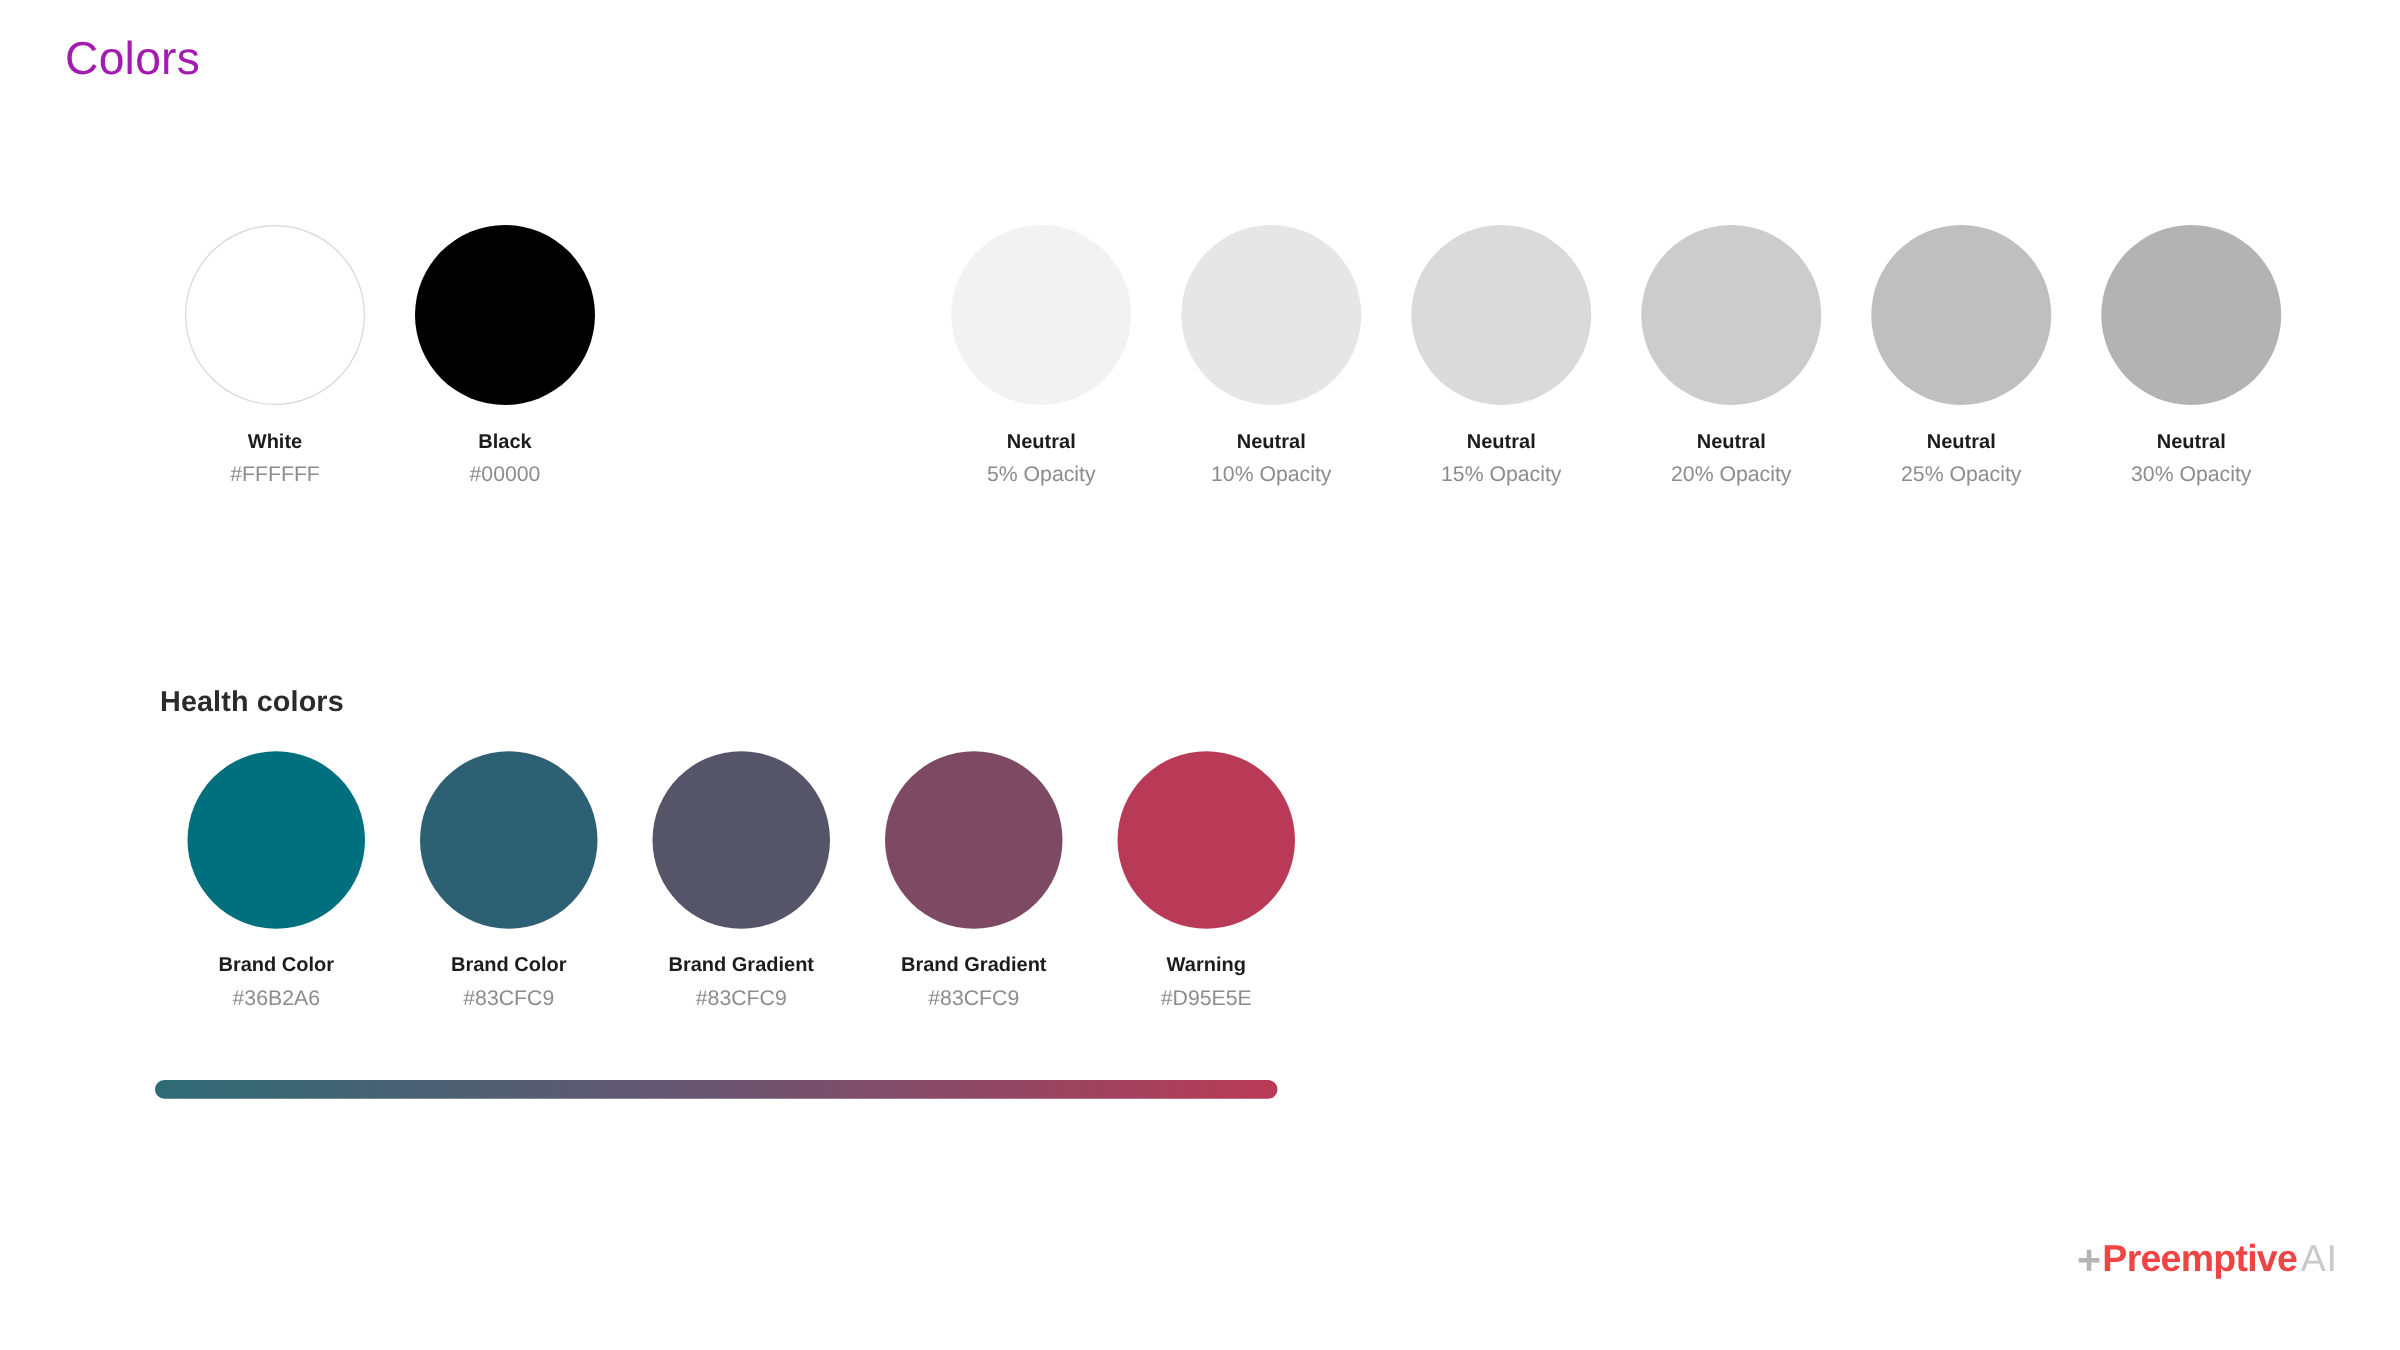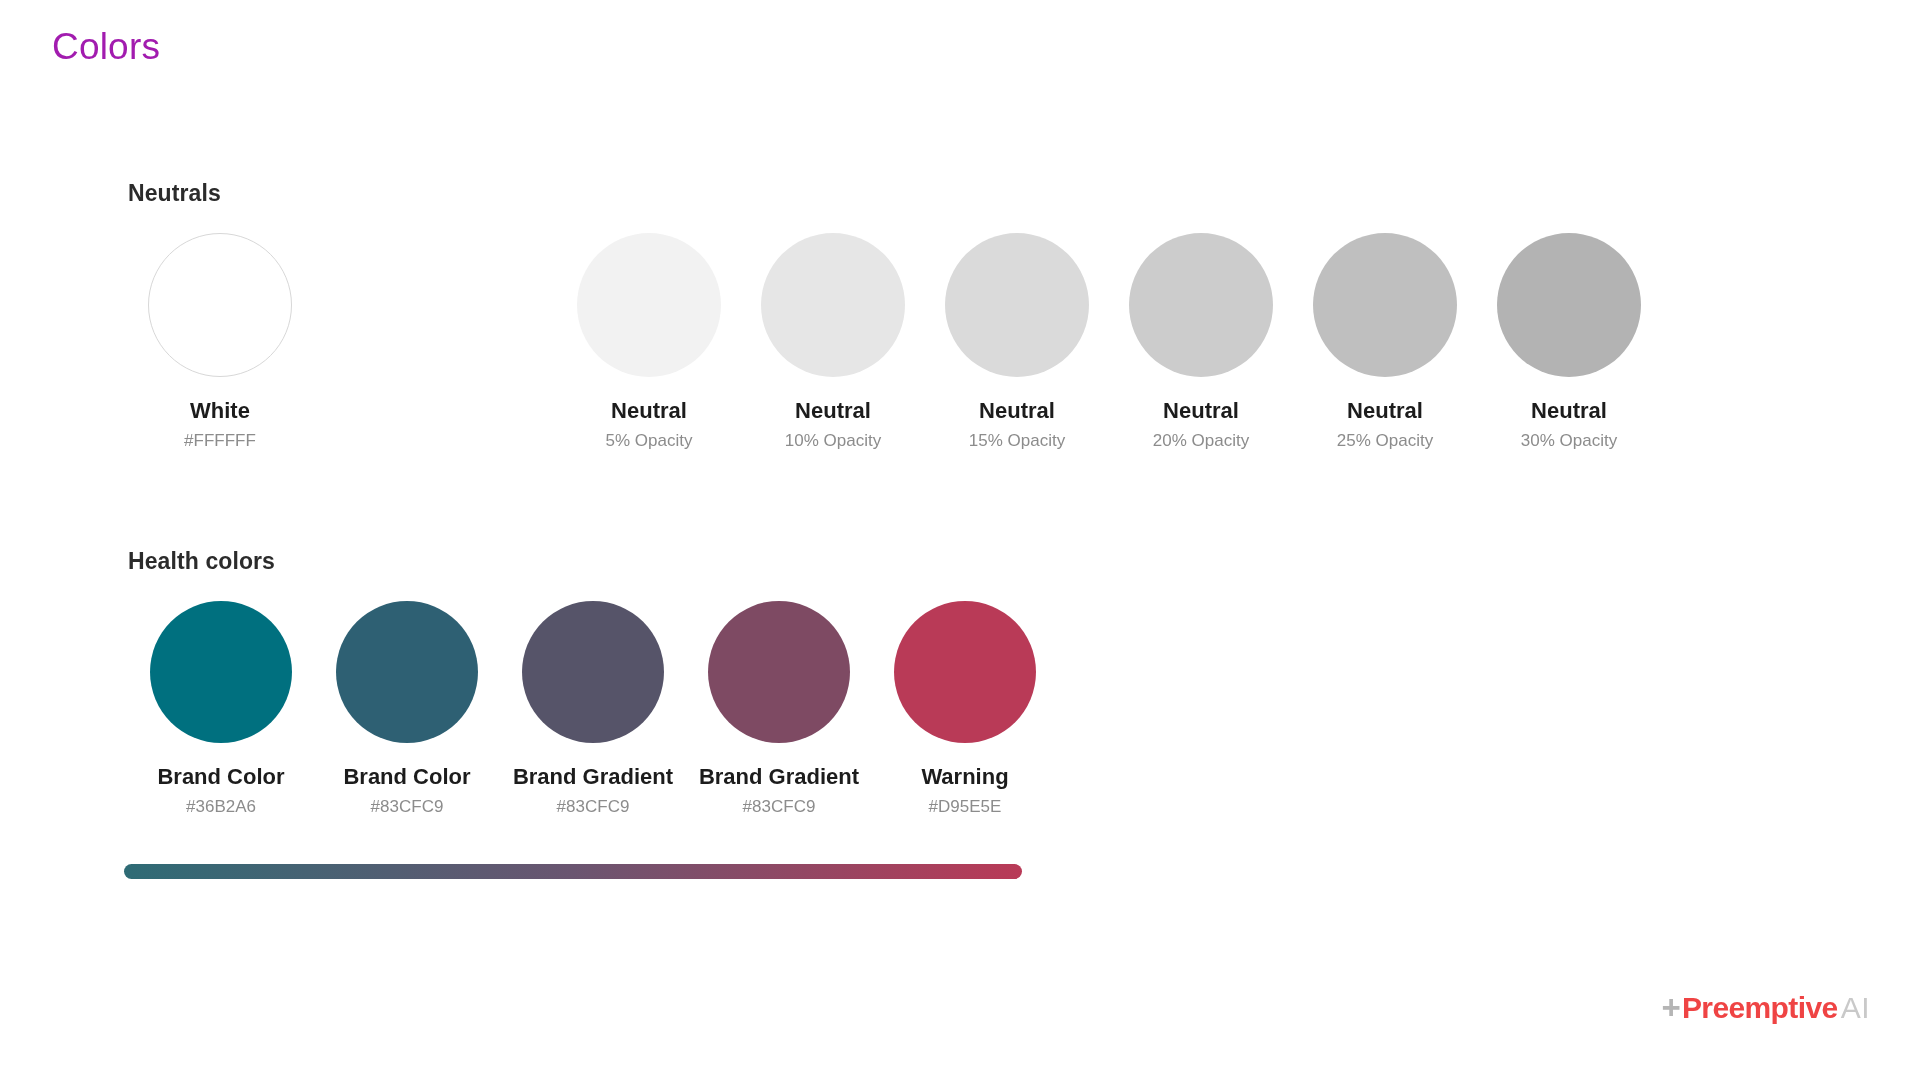--- a/index.html
+++ b/index.html
@@ -70,21 +70,21 @@
     height: 144px;
     border-radius: 50%;
     background: #FFFFFF;
   }
   .swatch-circle.outlined {
     border: 1px solid #D8D8D8;
   }
 
   .swatch-name {
     margin-top: 21px;
-    font-size: 22px;
+    font-size: 16px;
     font-weight: 700;
     color: #1C1C1C;
     text-align: center;
     white-space: nowrap;
   }
 
   .swatch-value {
     margin-top: 7px;
     font-size: 17px;
     font-weight: 400;
@@ -148,30 +148,34 @@
   }
 </style>
 </head>
 <body style="background: rgb(255, 255, 255);">
 
 <div class="slide">
 
   <div class="page-title">Colors</div>
 
   <div class="section section-neutrals">
-    <div class="section-title">Neutrals</div>
 
     <div class="swatch-row">
 
       <div class="swatch">
         <div class="swatch-circle outlined" style="background: rgb(255, 255, 255);"></div>
         <div class="swatch-name">White</div>
         <div class="swatch-value">#FFFFFF</div>
       </div>
 
+      <div class="swatch">
+        <div class="swatch-circle" style="background: rgb(0, 0, 0);"></div>
+        <div class="swatch-name">Black</div>
+        <div class="swatch-value">#00000</div>
+      </div>
 
       <div class="swatch spacer"></div>
 
       <div class="swatch">
         <div class="swatch-circle" style="background: rgb(242, 242, 242);"></div>
         <div class="swatch-name">Neutral</div>
         <div class="swatch-value">5% Opacity</div>
       </div>
 
       <div class="swatch">

